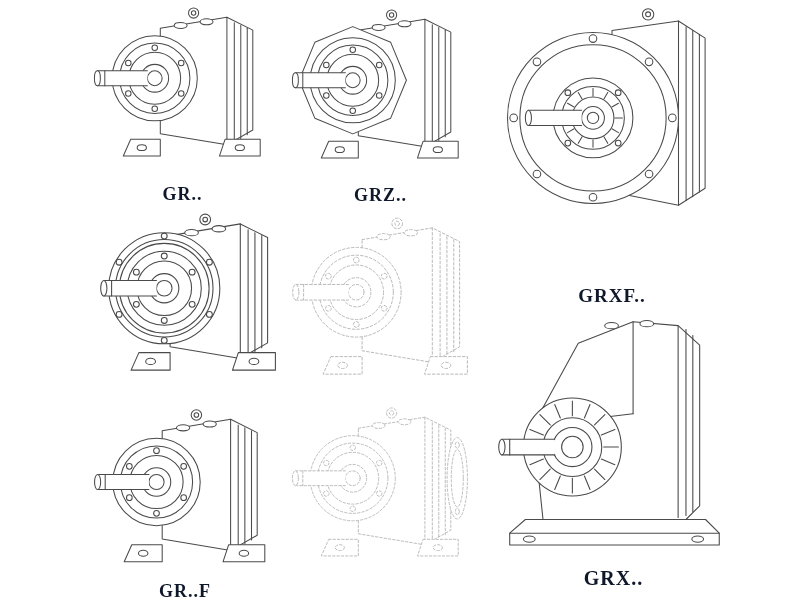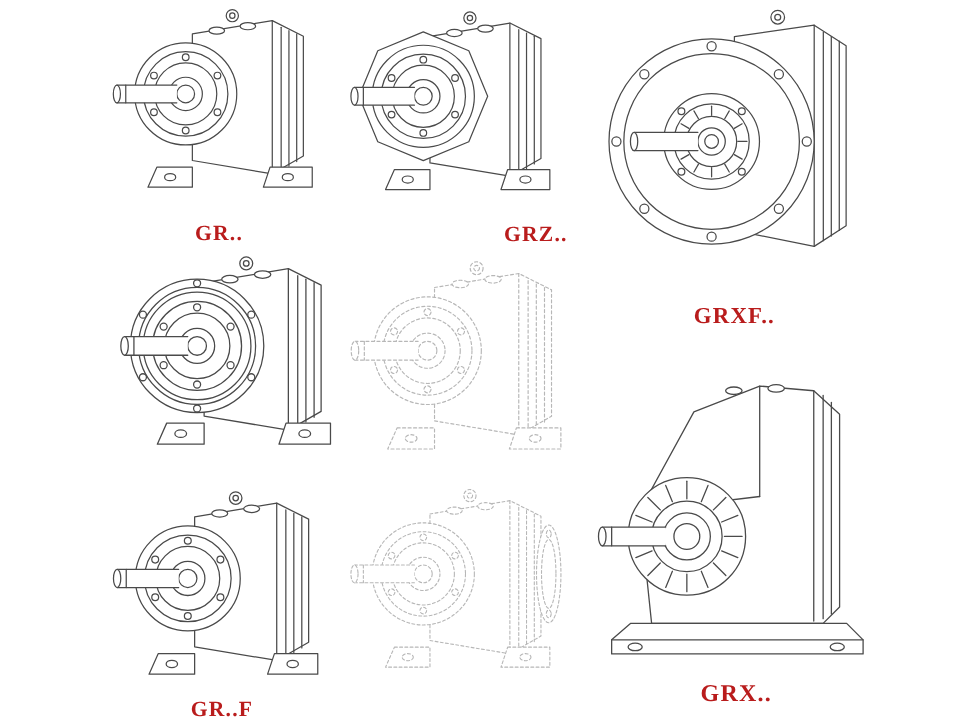--- a/index.html
+++ b/index.html
@@ -13,28 +13,28 @@
   .fig { position:absolute; text-align:center; }
   .fig svg {
     display:block; margin:0 auto;
     stroke:#4a4a4a; stroke-width:1.1; fill:none;
     stroke-linejoin:round; stroke-linecap:round;
   }
   .fig svg.ghost {
     stroke:#b7b7b7; stroke-width:1; stroke-dasharray:2.6 2.1;
   }
   .lbl {
-    font-weight:700; font-size:18px; color:#b91c1c; letter-spacing:1px;
+    font-weight:700; font-size:18px; color:#0f172a; letter-spacing:1px;
   }
   #fig-gr   { left:90px;  top:4px;   width:185px; }
   #fig-gr   .lbl { margin-top:13px; }
-  #fig-grz  { left:288px; top:6px;   width:185px;text-align:right; }
+  #fig-grz  { left:288px; top:6px;   width:185px; }
   #fig-grz  .lbl { margin-top:12px; }
   #fig-grxf { left:498px; top:2px;   width:228px; }
-  #fig-grxf .lbl { margin-top:4px; font-size:19px; }
+  #fig-grxf .lbl { margin-top:36px; font-size:19px; }
   #fig-grf  { left:96px;  top:210px; width:195px; }
   #fig-grf  .lbl { margin-top:5px; }
   #fig-grad { left:288px; top:214px; width:195px; }
   #fig-grad .lbl { margin-top:4px; }
   #fig-grff { left:90px;  top:406px; width:190px; }
   #fig-grff .lbl { margin-top:4px; }
   #fig-gram { left:288px; top:404px; width:185px; }
   #fig-gram .lbl { margin-top:7px; }
   #fig-grx  { left:496px; top:298px; width:235px;text-align:center; }
   #fig-grx  .lbl { margin-top:14px; font-size:20px; }

